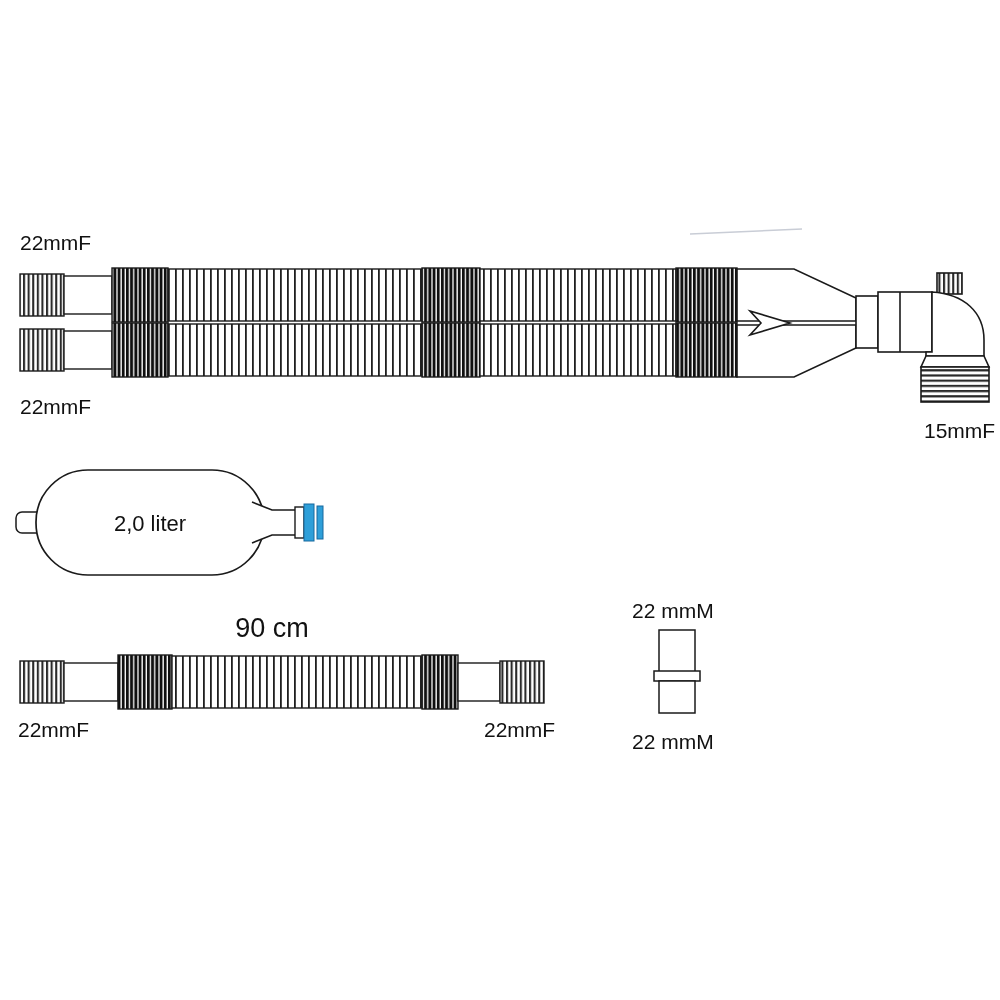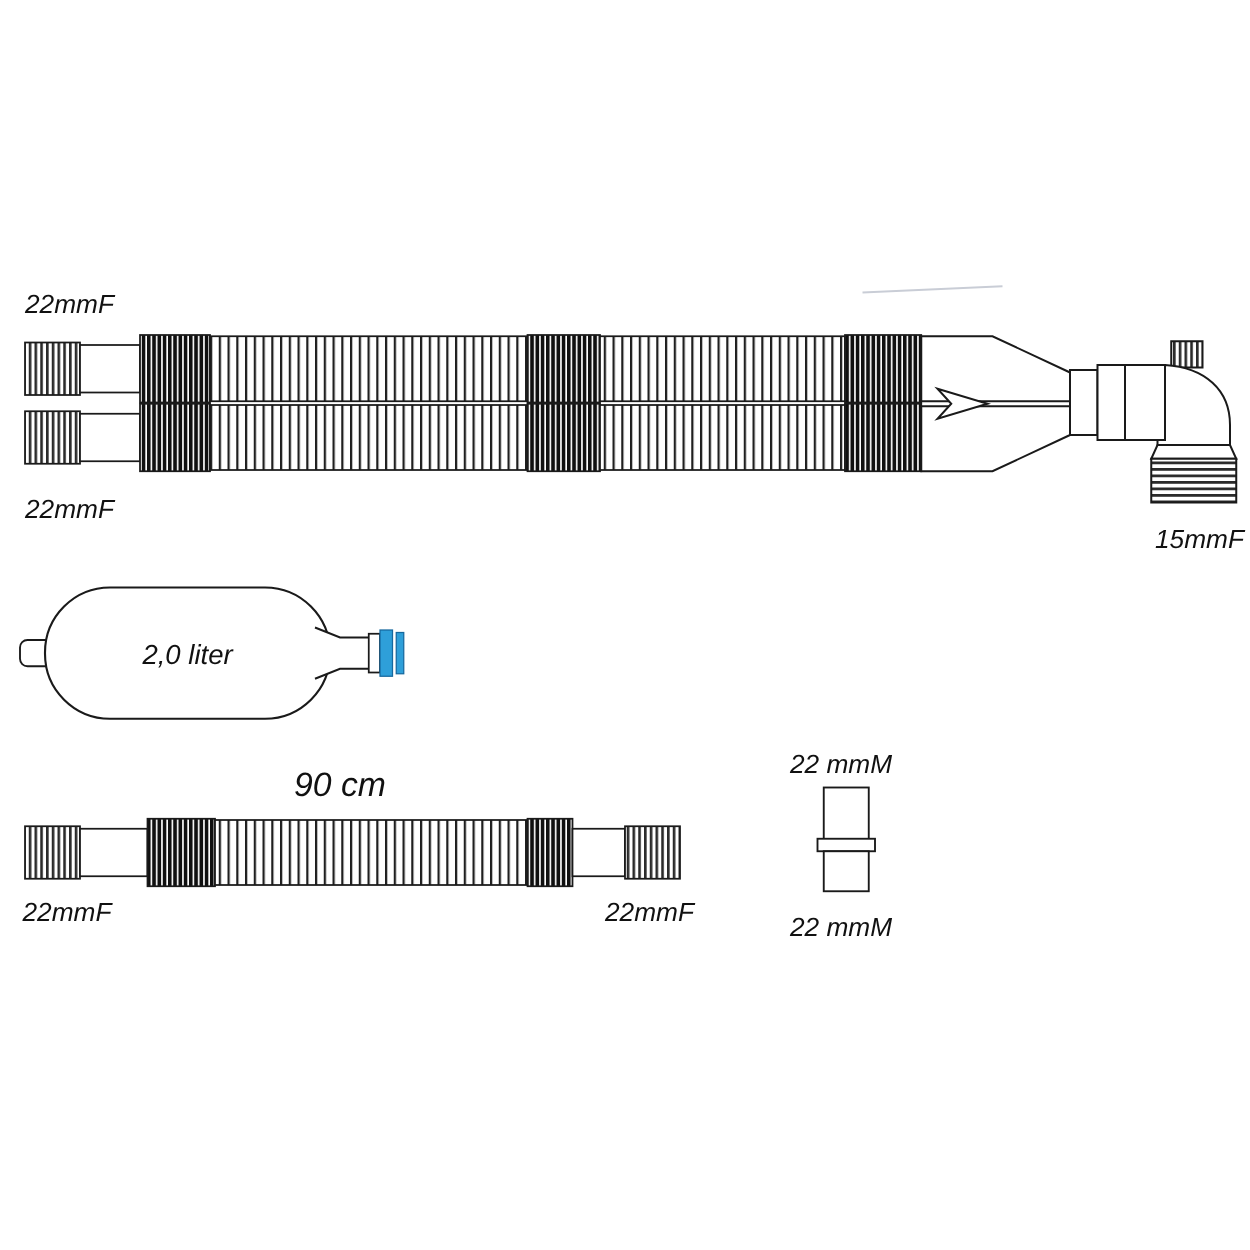--- a/index.html
+++ b/index.html
@@ -1,17 +1,17 @@
 <!DOCTYPE html>
 <html><head>
 <meta charset="utf-8">
 <style>
   html,body{margin:0;padding:0;background:#ffffff;}
   .canvas{position:relative;width:1000px;height:1000px;background:#ffffff;overflow:hidden;
-          font-family:"Liberation Sans", sans-serif;font-style:italic;}
+          font-family:"Liberation Sans", sans-serif;}
   svg{display:block;}
   text{font-family:"Liberation Sans", sans-serif;fill:#111111;}
   .lbl{font-size:21px;}
   .lbl-bag{font-size:22px;}
   .lbl-len{font-size:27px;}
 </style>
 </head>
 <body>
 
 <div class="canvas">

